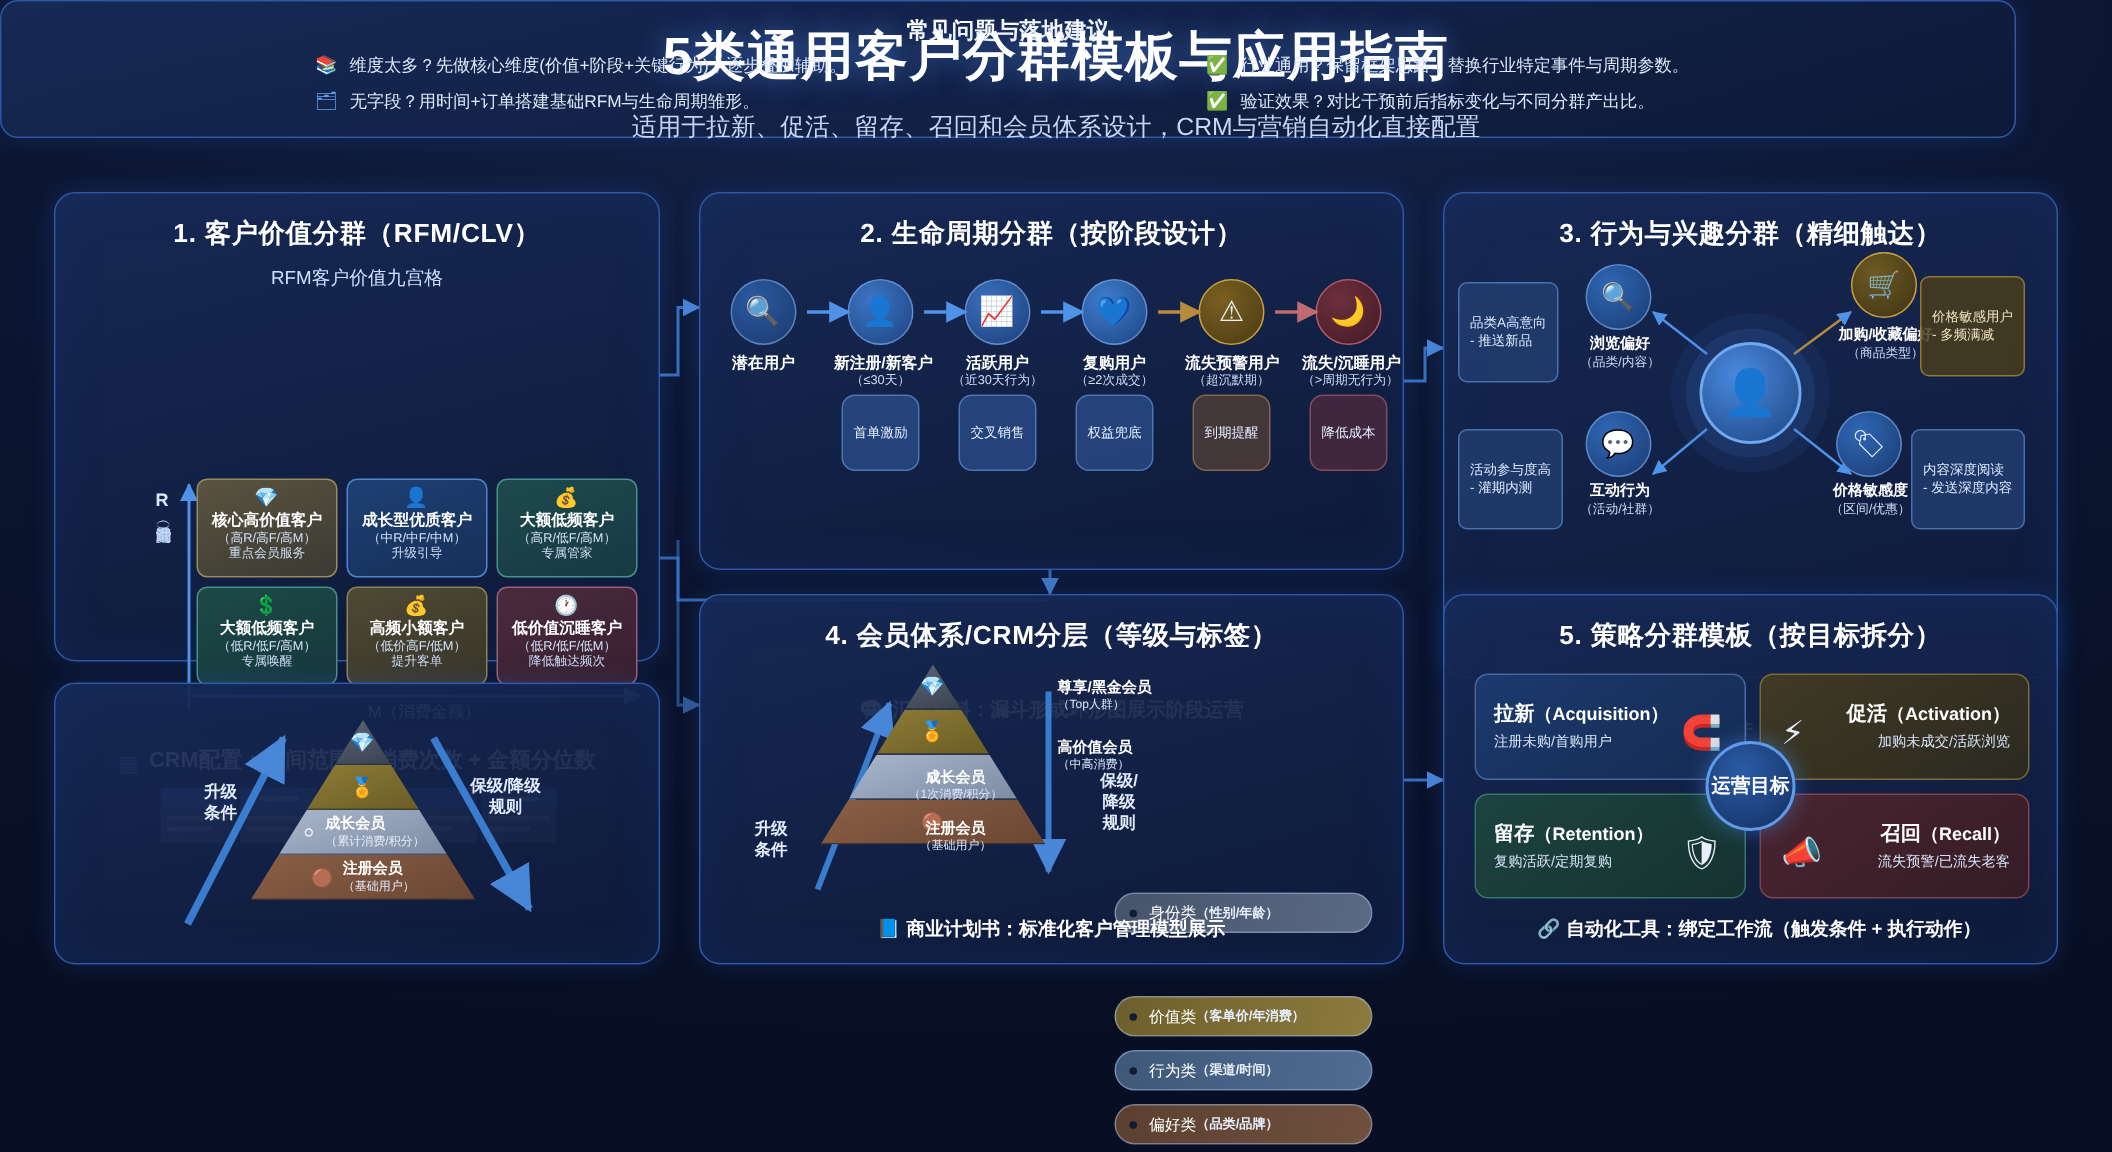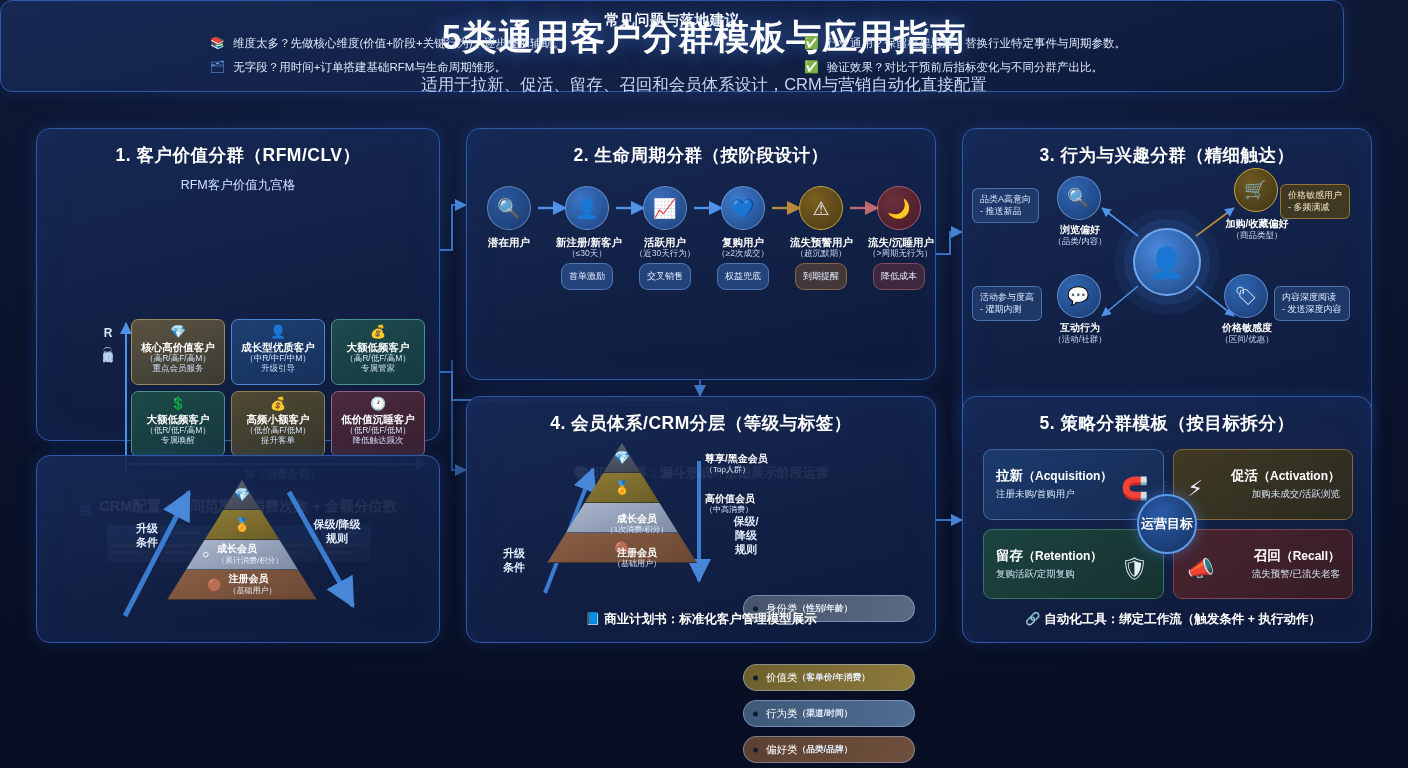--- a/index.html
+++ b/index.html
@@ -82,21 +82,21 @@
             display:flex; align-items:center; justify-content:center; font-size:19px;
             border:1px solid rgba(150,190,250,.5); }
   .b1{ background:radial-gradient(circle at 35% 30%,#2a5aa0,#1b3a6d); }
   .b2{ background:radial-gradient(circle at 35% 30%,#3b74c4,#1e4480); }
   .b3{ background:radial-gradient(circle at 35% 30%,#3a6fbe,#1c3f79); }
   .b4{ background:radial-gradient(circle at 35% 30%,#3e7ccd,#1d4584); }
   .b5{ background:radial-gradient(circle at 35% 30%,#7a6020,#4a3a13); border-color:#c9a13c; }
   .b6{ background:radial-gradient(circle at 35% 30%,#6d2f3c,#431b26); border-color:#b05a6c; }
   .st-n { font-size:10.5px; font-weight:700; color:#fff; margin-top:6px; line-height:1.15; white-space:nowrap; }
   .st-p { font-size:8.5px; color:#cddcf7; line-height:1.2; white-space:nowrap; }
-  .tag  { margin-top:5px; display:inline-block; font-size:9px; padding:6px 7px;
+  .tag  { margin-top:5px; display:inline-block; font-size:9px; padding:18px 7px;
           border-radius:9px; background:rgba(52,96,168,.55); border:1px solid rgba(120,170,240,.5);
           color:#e4efff; white-space:nowrap; }
   .tag.warn { background:rgba(120,80,50,.5); border-color:rgba(200,150,90,.5); }
   .tag.dang { background:rgba(110,50,60,.5); border-color:rgba(200,110,120,.5); }
   .foot2 { position:absolute; left:0; right:0; top:335px; text-align:center;
            font-size:13px; color:#ffffff; font-weight:700; }
   .foot2 .gi { margin-right:6px; }
 
   
   .c3wrap { position:absolute; left:962px; top:128px; width:410px; height:252px; }
@@ -104,21 +104,21 @@
          border-radius:50%; background:radial-gradient(circle at 38% 32%,#4a8ae0,#1d447f);
          border:2px solid #6fa8f0; display:flex; align-items:center; justify-content:center;
          font-size:30px; box-shadow:0 0 0 9px rgba(60,120,210,.16), 0 0 0 19px rgba(60,120,210,.09); }
   .node { position:absolute; width:44px; height:44px; border-radius:50%;
           display:flex; align-items:center; justify-content:center; font-size:18px;
           border:1px solid rgba(150,195,255,.5); background:radial-gradient(circle at 35% 30%,#2f67b4,#1a3b72); }
   .node.amber { background:radial-gradient(circle at 35% 30%,#6d5a22,#3e3314); border-color:#c9a13c; }
   .nlab { position:absolute; text-align:center; font-size:10px; font-weight:700; color:#fff;
           line-height:1.2; white-space:nowrap; }
   .nlab small { display:block; font-weight:400; font-size:8.5px; color:#cddcf7; }
-  .callout { position:absolute; font-size:9px; line-height:1.3; padding:5px 7px; border-radius:6px;
+  .callout { position:absolute; font-size:9px; line-height:1.3; padding:21px 7px; border-radius:6px;
              background:rgba(34,62,112,.8); border:1px solid rgba(110,160,230,.55); color:#dce9ff;
              white-space:nowrap; }
   .callout.amber { background:rgba(72,60,28,.85); border-color:rgba(200,160,70,.6); color:#f0e2c0; }
   .foot3 { position:absolute; left:0; right:0; top:348px; text-align:center;
            font-size:12.5px; color:#fff; font-weight:700; }
 
   
   .pyr { position:absolute; }
   .plabel { position:absolute; font-size:10px; color:#fff; text-align:center; font-weight:700; line-height:1.15; }
   .plabel small { display:block; font-weight:400; font-size:8px; color:#dbe6fa; }

